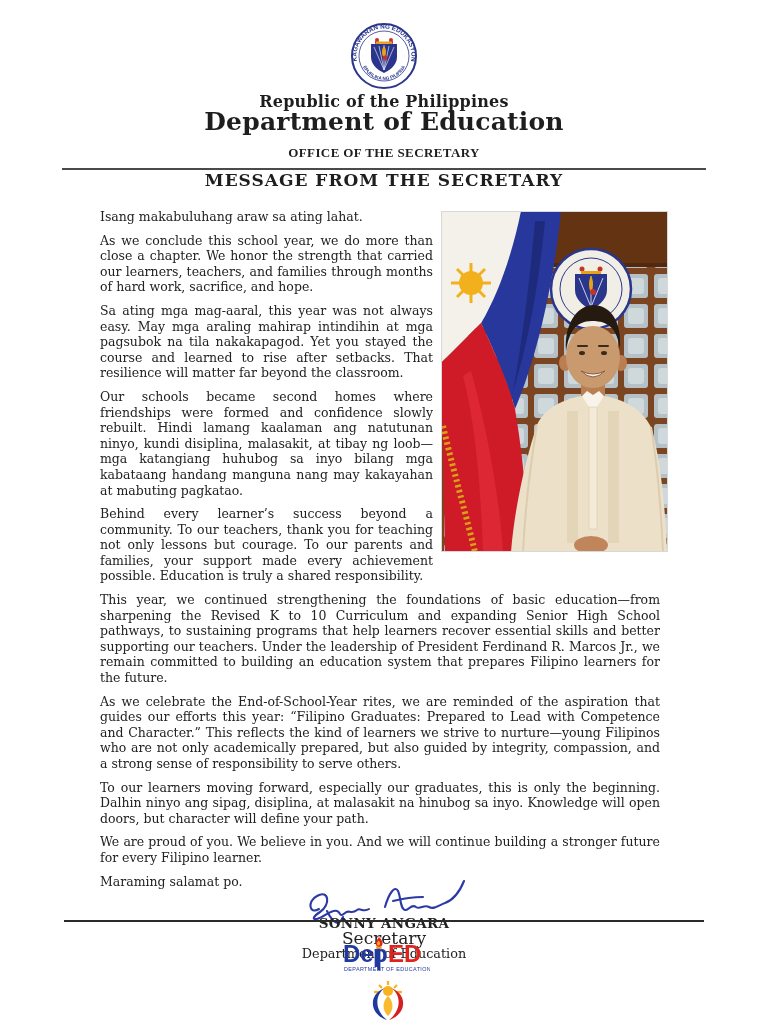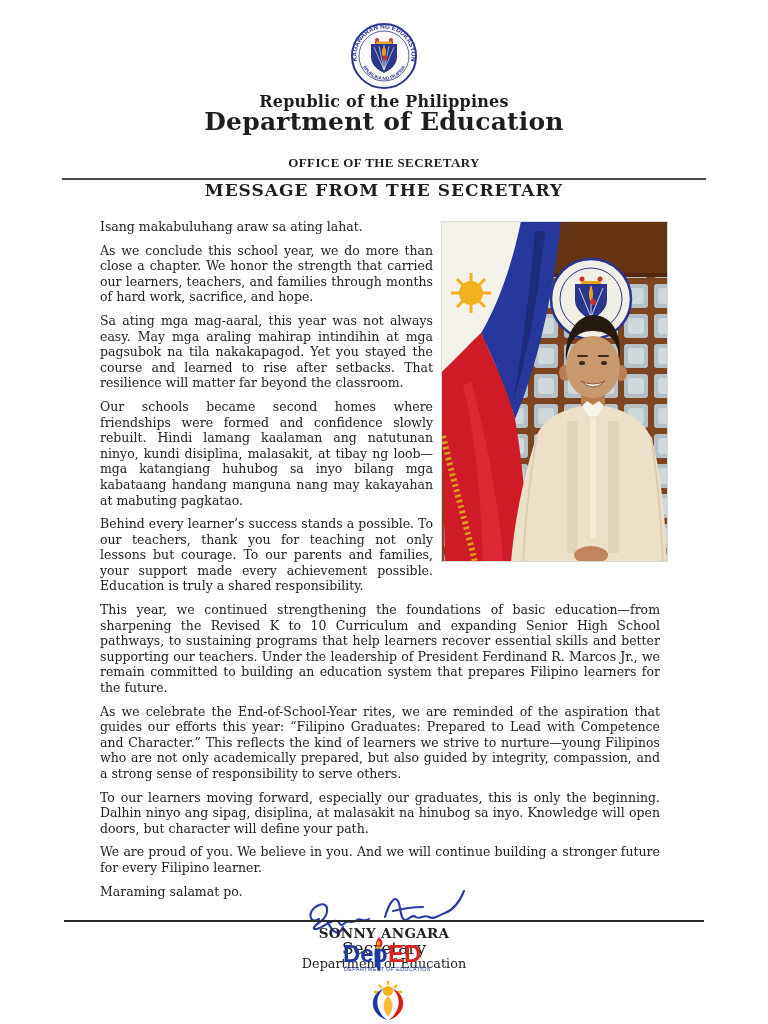--- a/index.html
+++ b/index.html
@@ -8,21 +8,21 @@
     position:relative; width:768px; height:1024px; margin:0 auto;
     background:#ffffff; overflow:hidden;
     font-family:"DejaVu Serif", serif; color:#1e1e1e;
   }
 
   
   .letterhead { text-align:center; padding-top:20px; }
   .seal-wrap { display:inline-block; }
   .republic { font-size:16px; font-weight:700; line-height:15px; letter-spacing:.2px; }
   .department { font-size:25px; font-weight:800; line-height:26px; letter-spacing:.2px; }
-  .office { font-family:"Liberation Serif", serif; font-size:13px; font-weight:700; letter-spacing:.4px; margin-top:20px; }
+  .office { font-family:"Liberation Serif", serif; font-size:13px; font-weight:700; letter-spacing:.4px; margin-top:10px; }
   .rule { height:2px; background:#4a4a4a; margin:7px 62px 0 62px; }
 
   
   .doc-title { text-align:center; font-size:17px; font-weight:700; letter-spacing:1px; }
 
   
   .letter { margin:19px 100px 0 100px; font-size:12.5px; line-height:15.6px; text-align:justify; color:#222; }
   .letter p { margin:0 8px 8px 0; }
   .photo-float { float:right; width:227px; height:341px; margin:2px 0 10px 8px; }
   .photo-float svg { display:block; width:100%; height:100%; }
@@ -173,21 +173,21 @@
           <ellipse cx="150" cy="334" rx="17" ry="9" fill="#c0855a"></ellipse>
         </g>
         <rect x="0.5" y="0.5" width="226" height="340" fill="none" stroke="#d8d8d8" stroke-width="1"></rect>
       </svg>
     </div>
 
     <p>Isang makabuluhang araw sa ating lahat.</p>
     <p>As we conclude this school year, we do more than close a chapter. We honor the strength that carried our learners, teachers, and families through months of hard work, sacrifice, and hope.</p>
     <p>Sa ating mga mag-aaral, this year was not always easy. May mga araling mahirap intindihin at mga pagsubok na tila nakakapagod. Yet you stayed the course and learned to rise after setbacks. That resilience will matter far beyond the classroom.</p>
     <p>Our schools became second homes where friendships were formed and confidence slowly rebuilt. Hindi lamang kaalaman ang natutunan ninyo, kundi disiplina, malasakit, at tibay ng loob—mga katangiang huhubog sa inyo bilang mga kabataang handang manguna nang may kakayahan at mabuting pagkatao.</p>
-    <p>Behind every learner’s success stands a possible. To our teachers, thank you for teaching not only lessons but courage. To our parents and families, your support made every achievement possible. Education is truly a shared responsibility.</p>
+    <p>Behind every learner’s success beyond a community. To our teachers, thank you for teaching not only lessons but courage. To our parents and families, your support made every achievement possible. Education is truly a shared responsibility.</p>
     <p>This year, we continued strengthening the foundations of basic education—from sharpening the Revised K to 10 Curriculum and expanding Senior High School pathways, to sustaining programs that help learners recover essential skills and better supporting our teachers. Under the leadership of President Ferdinand R. Marcos Jr., we remain committed to building an education system that prepares Filipino learners for the future.</p>
     <p>As we celebrate the End-of-School-Year rites, we are reminded of the aspiration that guides our efforts this year: “Filipino Graduates: Prepared to Lead with Competence and Character.” This reflects the kind of learners we strive to nurture—young Filipinos who are not only academically prepared, but also guided by integrity, compassion, and a strong sense of responsibility to serve others.</p>
     <p>To our learners moving forward, especially our graduates, this is only the beginning. Dalhin ninyo ang sipag, disiplina, at malasakit na hinubog sa inyo. Knowledge will open doors, but character will define your path.</p>
     <p>We are proud of you. We believe in you. And we will continue building a stronger future for every Filipino learner.</p>
     <p>Maraming salamat po.</p>
 
     <div class="sig-block">
       <svg class="sig-svg" width="175" height="56" viewBox="0 0 175 56">
         <g fill="none" stroke="#2b3aa5" stroke-width="2.1" stroke-linecap="round">
           <path d="M22,36 C12,42 10,28 20,23 C32,16 34,32 23,39 C17,43 14,47 20,46 C28,44 34,36 40,38 C44,39 42,45 48,40 C52,36 54,42 60,37 C63,34 66,40 72,36"></path>

